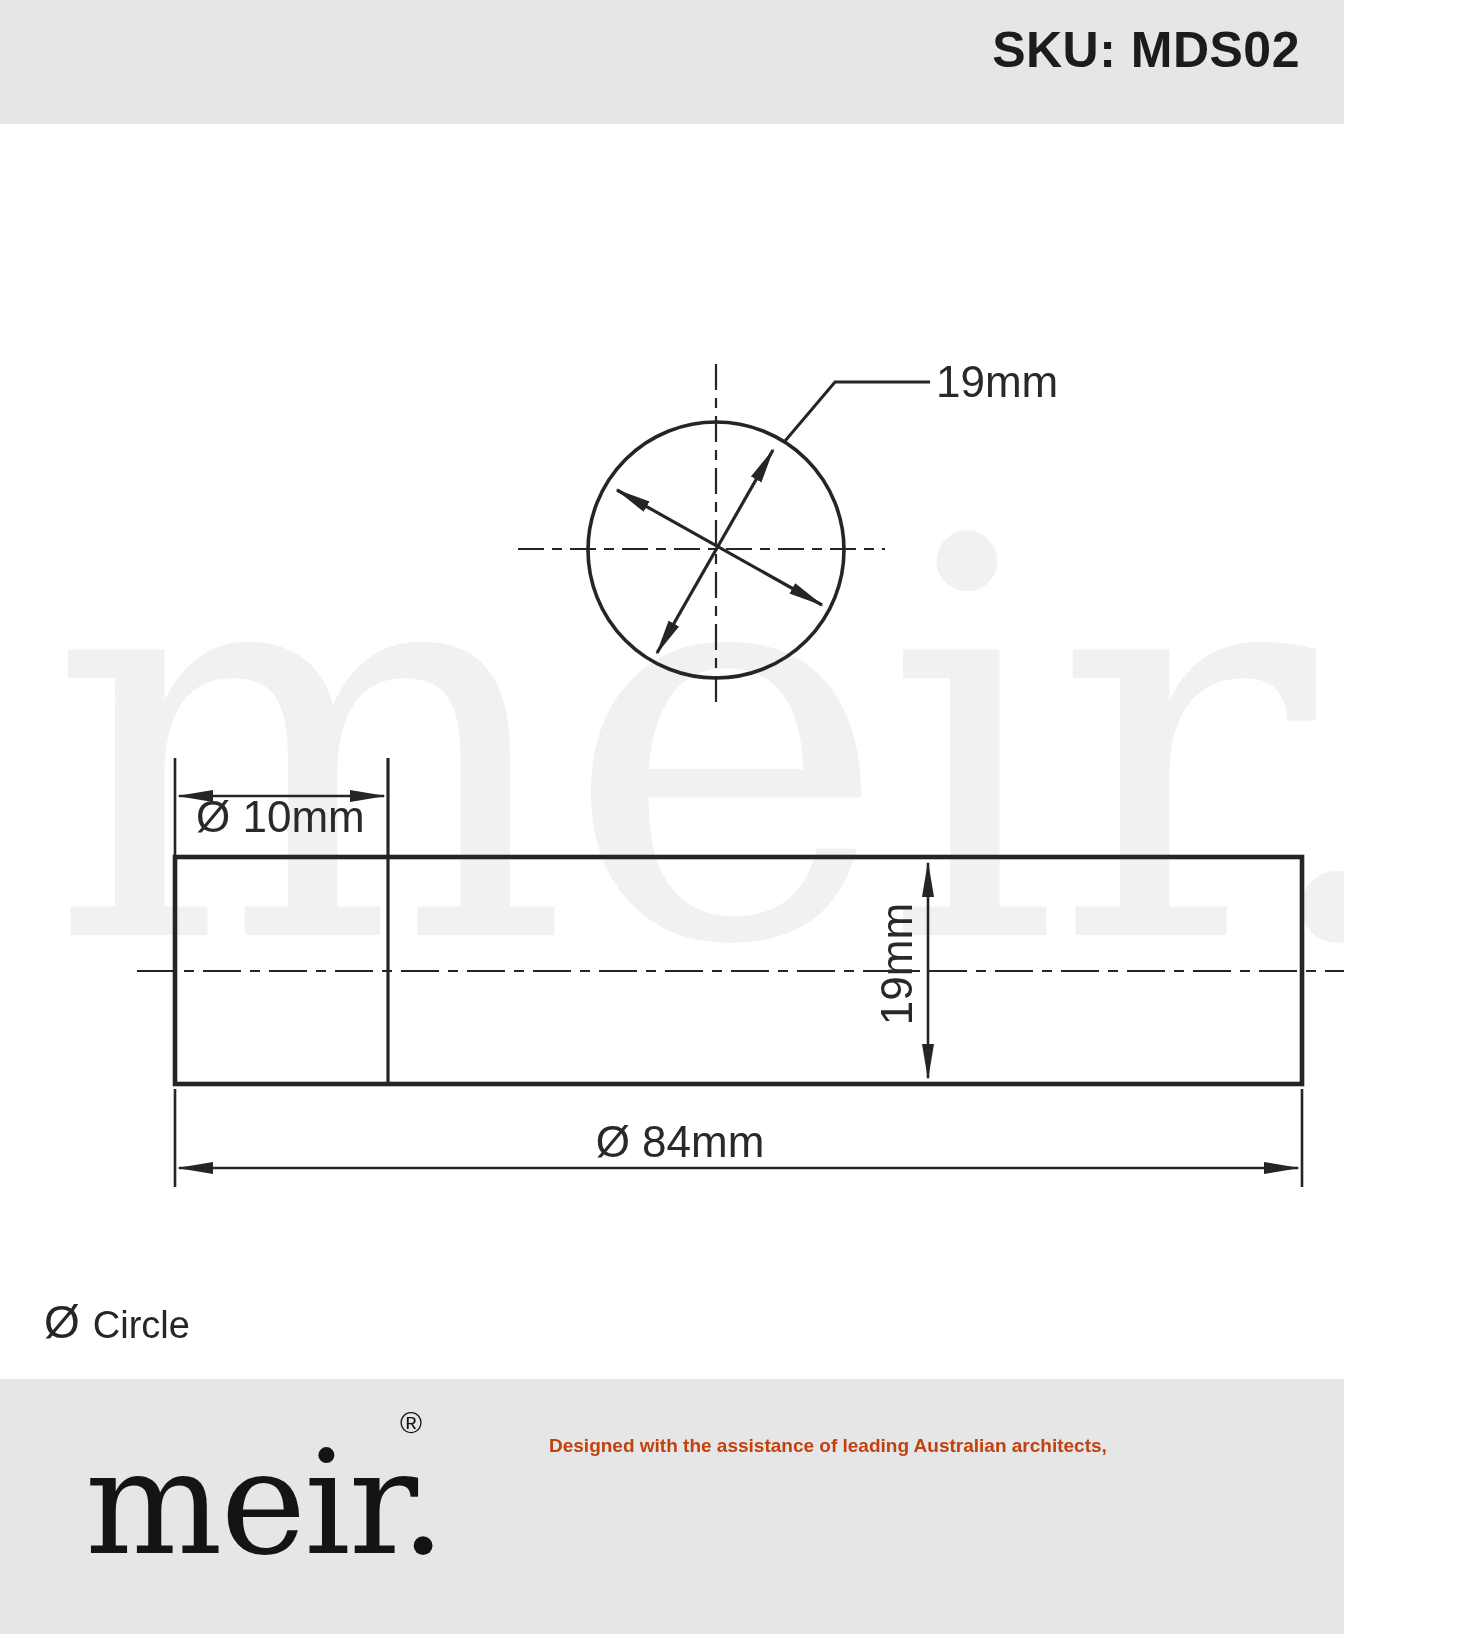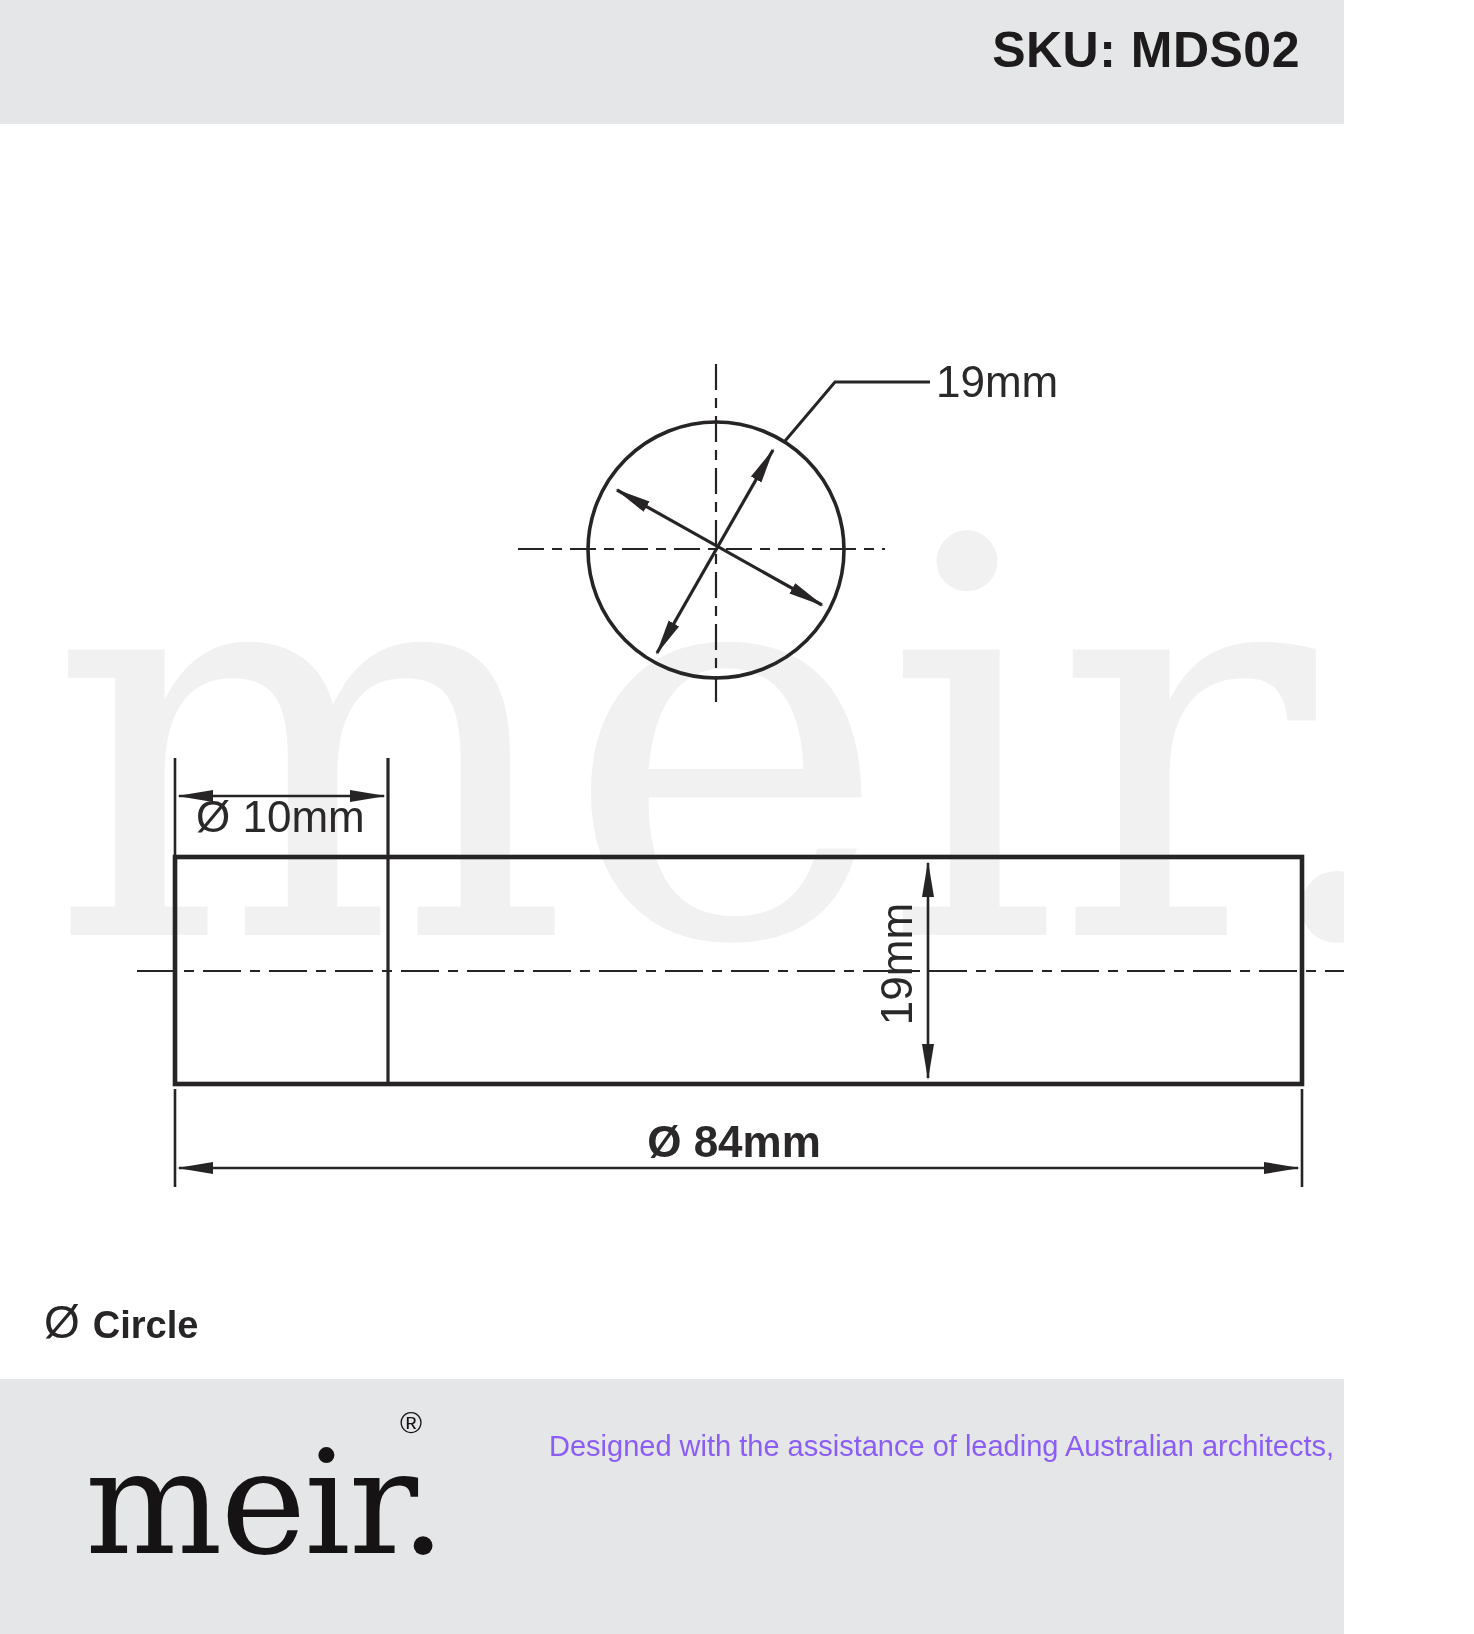--- a/index.html
+++ b/index.html
@@ -18,38 +18,38 @@
     font-size:550px;line-height:1;letter-spacing:-6px;color:#f1f1f2;
     white-space:nowrap;user-select:none;
   }
   svg.drawing{position:absolute;left:0;top:0;z-index:2;}
   .dim-label{
     position:absolute;z-index:3;
     font-weight:300;font-size:44px;line-height:46px;color:#2a2829;white-space:nowrap;
   }
   #lbl-d19{left:936px;top:359px;}
   #lbl-d10{left:196px;top:752px;margin-top:42px;}
-  #lbl-d84{left:734px;top:1119px;transform:translateX(-50%);font-weight:bold;}
+  #lbl-d84{left:680px;top:1119px;transform:translateX(-50%);}
   #lbl-h19{left:897px;top:964px;transform:translate(-50%,-50%) rotate(-90deg);transform-origin:center;}
   .legend{
     position:absolute;left:44px;top:1299px;z-index:3;display:flex;align-items:baseline;gap:13px;
     color:#272525;
   }
   .legend .sym{font-size:46px;line-height:46px;font-weight:300;}
-  .legend .txt{font-size:38px;line-height:42px;font-weight:700;}
+  .legend .txt{font-size:38px;line-height:42px;font-weight:400;}
   .band-bottom{position:absolute;left:0;top:1379px;width:1474px;height:255px;background:#e5e6e7;}
   .logo{
     position:absolute;left:85px;top:1430px;z-index:3;
     font-family:"DejaVu Serif","Liberation Serif",serif;
     font-size:145px;line-height:1;letter-spacing:-2px;color:#151314;white-space:nowrap;
   }
   .reg{position:absolute;left:400px;top:1406px;z-index:3;font-size:30px;color:#151314;}
   .footer-text{
     position:absolute;left:549px;top:1426px;z-index:3;
-    font-weight:400;font-size:29px;line-height:40px;color:#8b5cf6;white-space:nowrap;
+    font-weight:700;font-size:19px;line-height:40px;color:#c2410c;white-space:nowrap;
   }
 </style>
 </head>
 <body>
 
 <div class="page">
 
   <div class="band-top"></div>
   <div class="sku">SKU: MDS02</div>
 

